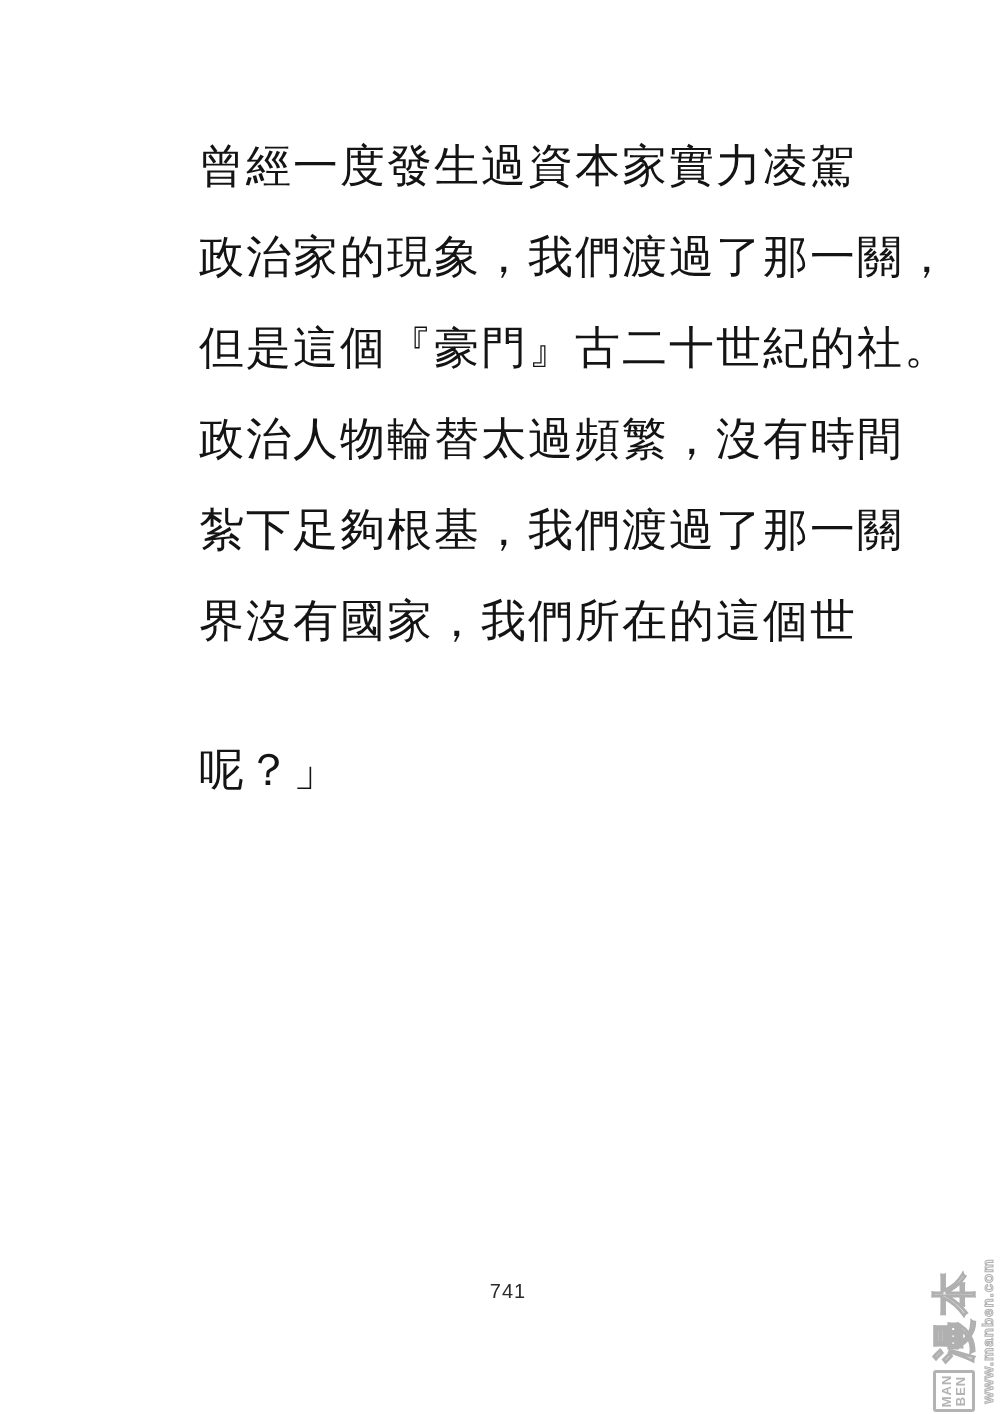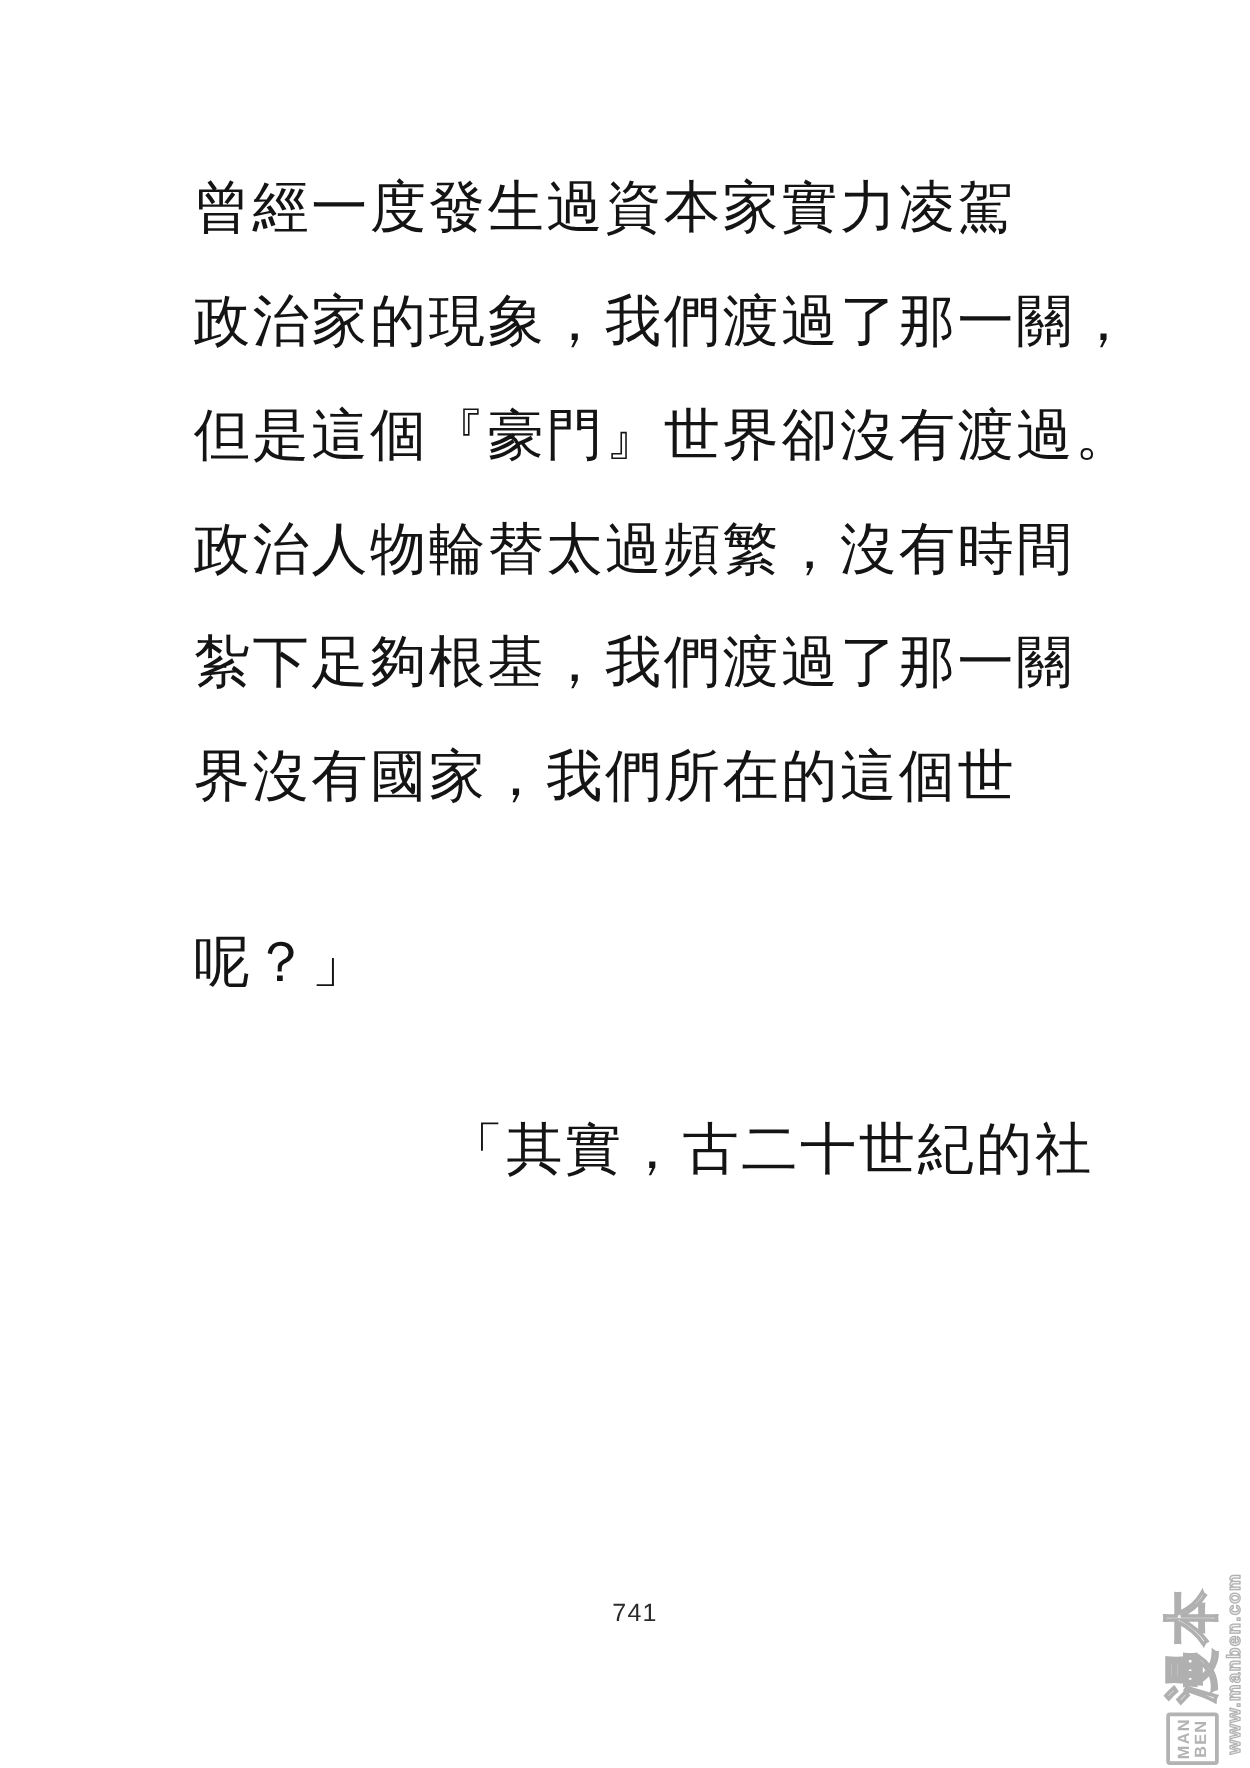--- a/index.html
+++ b/index.html
@@ -21,20 +21,21 @@
     font-size: 45px;
     font-weight: 400;
     letter-spacing: 2px;
   }
   .para { margin: 0; }
   .para + .para { margin-top: 58px; }
   .tline {
     height: 91px;
     line-height: 91px;
     white-space: nowrap;
+    margin-left: 44px;
   }
   .tline.indent { padding-left: 203px; }
   .page-number {
     position: absolute;
     left: 0;
     top: 1280px;
     width: 1000px;
     text-align: center;
     font-size: 20px;
     letter-spacing: 1px;
@@ -93,33 +94,30 @@
 </head>
 <body>
 
 <div class="page">
 
   <div class="content">
 
     <div class="para">
       <div class="tline">曾經一度發生過資本家實力凌駕</div>
       <div class="tline">政治家的現象，我們渡過了那一關，</div>
-      <div class="tline">但是這個『豪門』世界卻沒有渡過。</div>
+      <div class="tline">但是這個『豪門』古二十世紀的社。</div>
       <div class="tline">政治人物輪替太過頻繁，沒有時間</div>
       <div class="tline">紮下足夠根基，我們渡過了那一關</div>
       <div class="tline">界沒有國家，我們所在的這個世</div>
     </div>
 
     <div class="para">
       <div class="tline">呢？」</div>
     </div>
 
-    <div class="para">
-      <div class="tline indent">「其實，古二十世紀的社</div>
-    </div>
 
   </div>
 
   <div class="page-number">741</div>
 
   <div class="watermark">
     <div class="wm-row">
       <div class="wm-logo">
         <span>MAN</span>
         <span>BEN</span>

